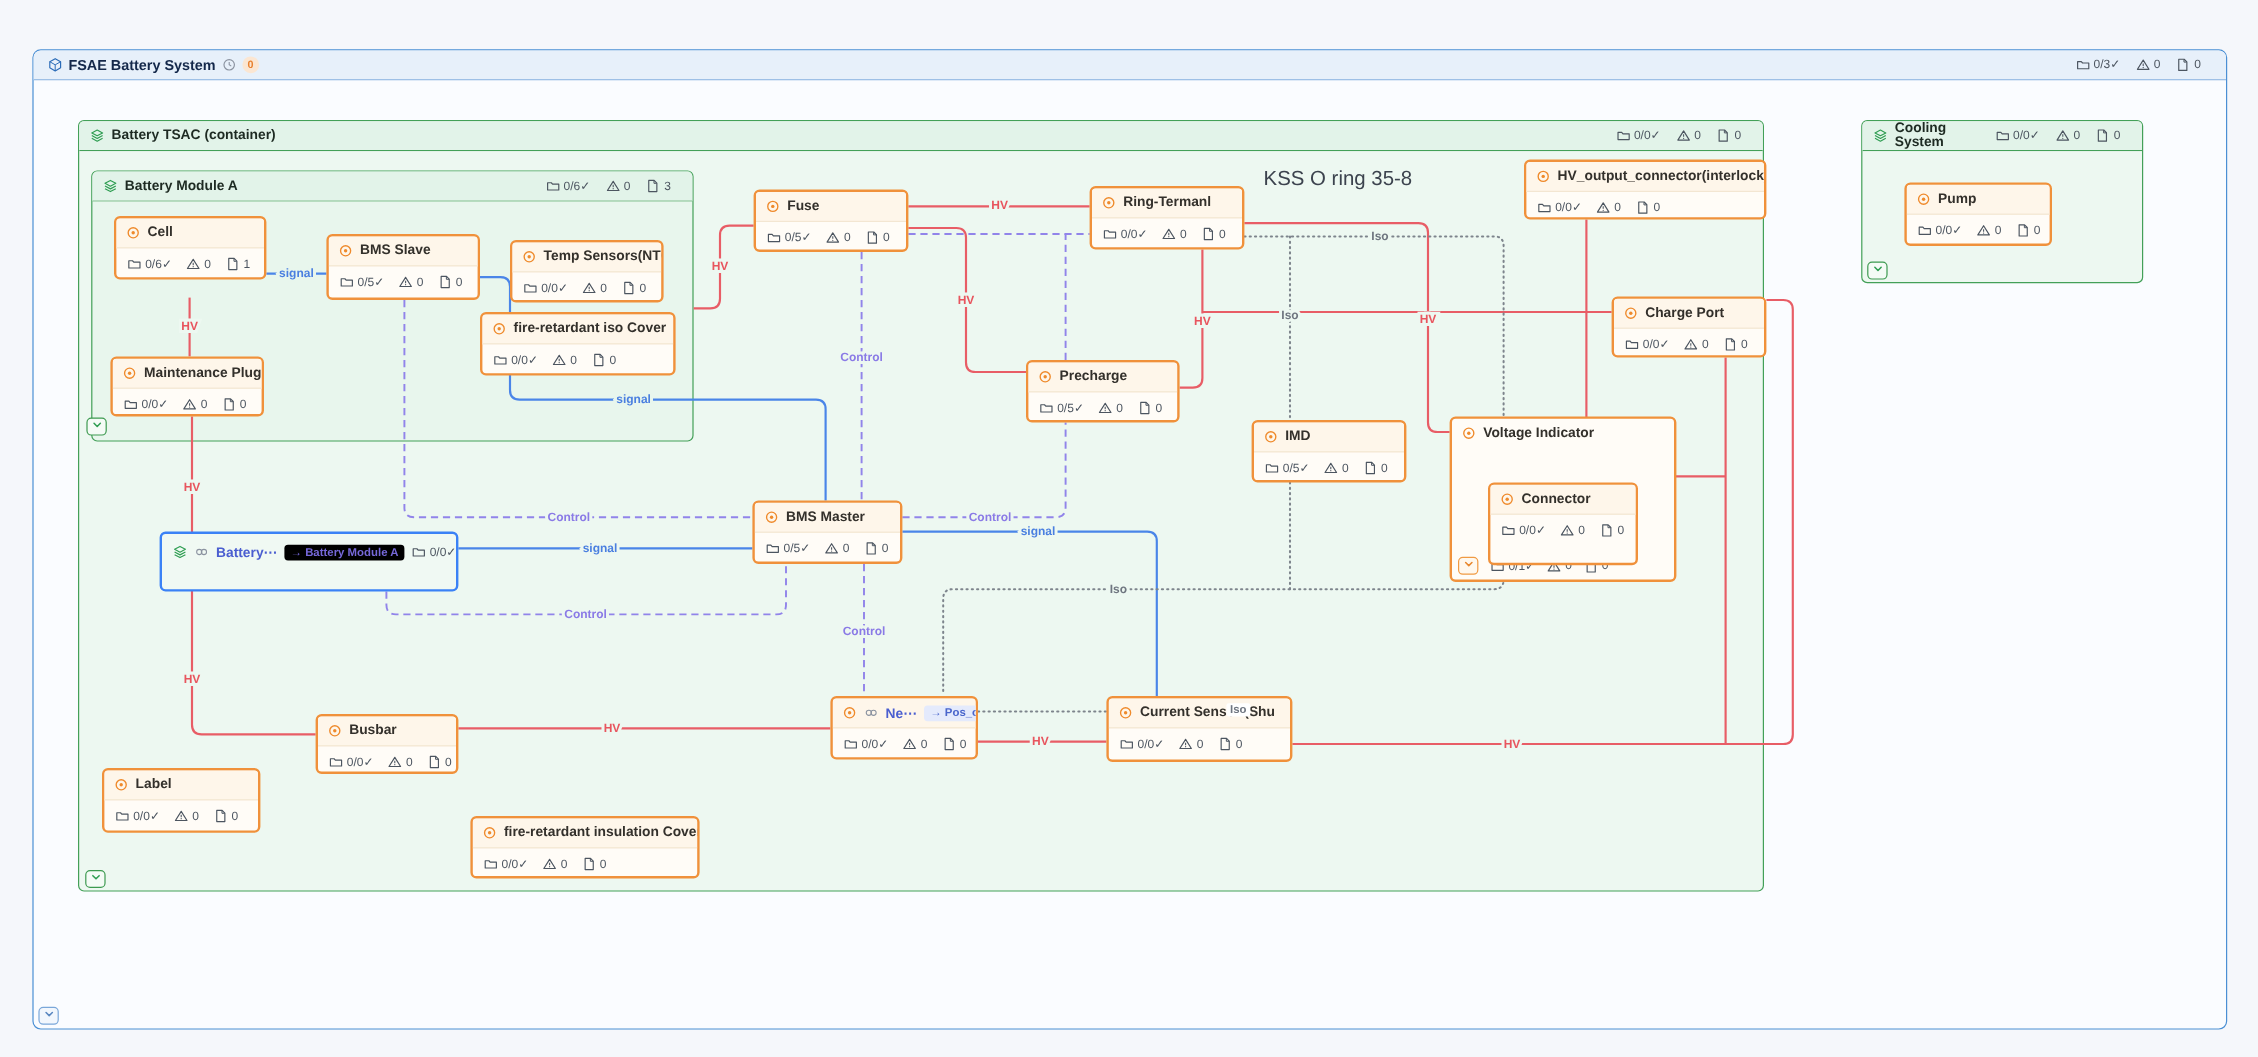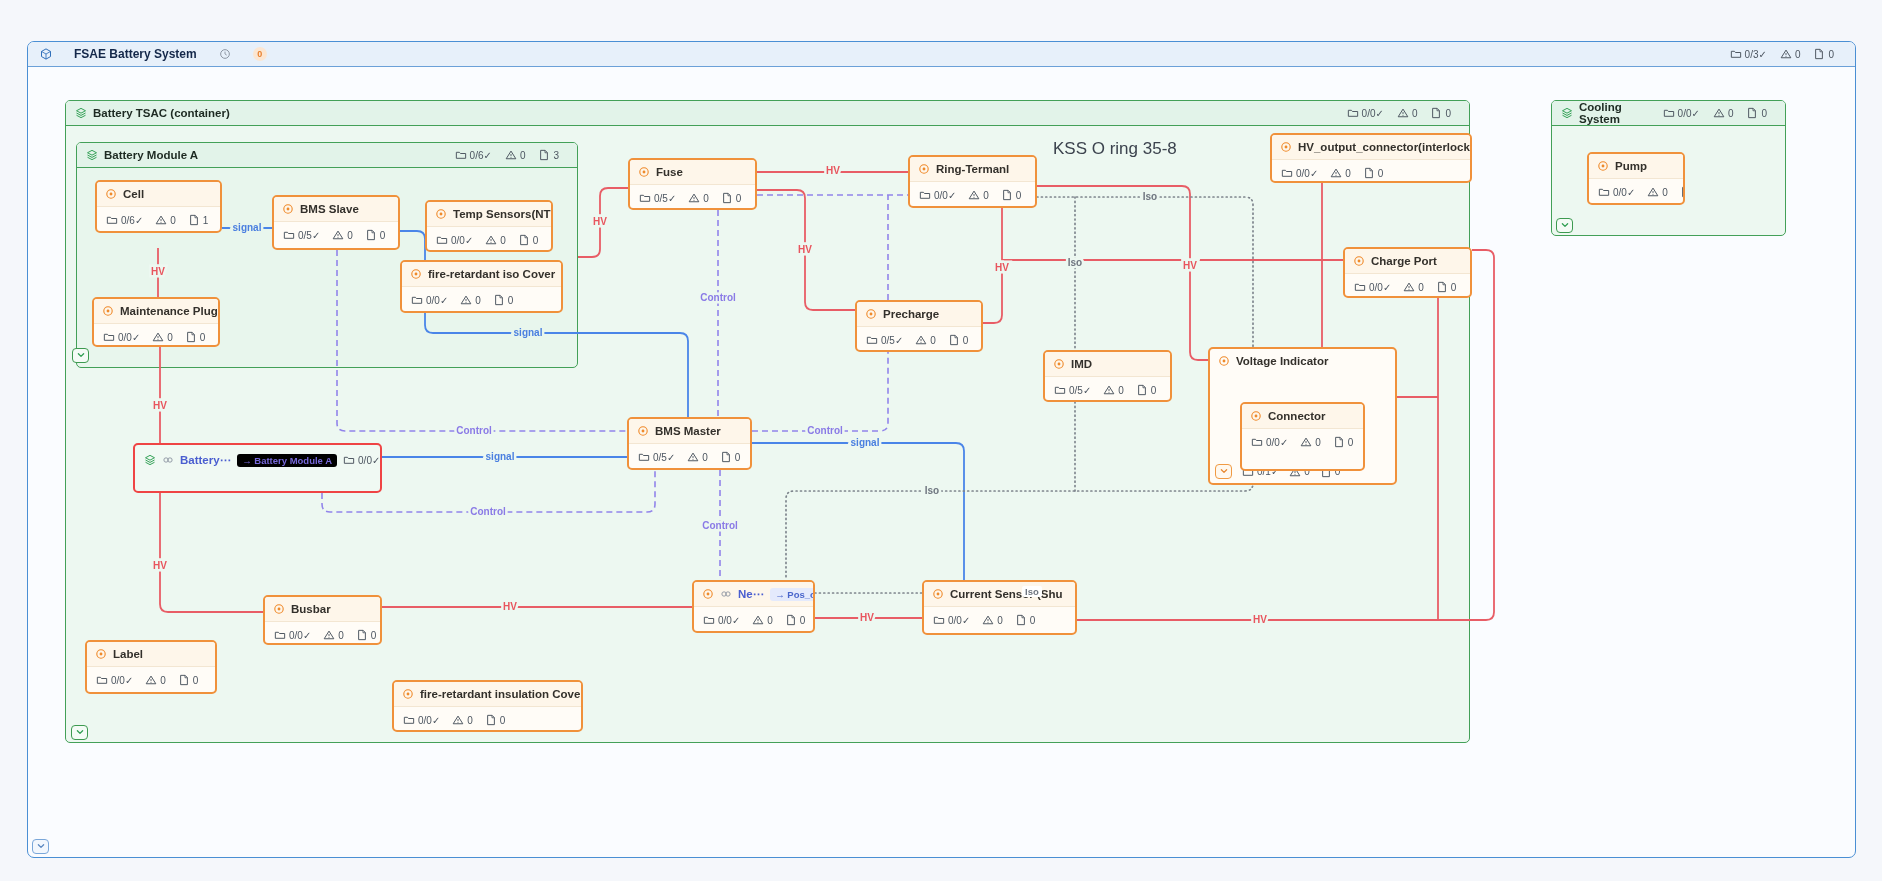--- a/index.html
+++ b/index.html
@@ -2,21 +2,21 @@
 <html><head>
 <meta charset="utf-8">
 <style>
   html,body{margin:0;padding:0;background:#f5f7fb;font-family:"Liberation Sans",sans-serif;}
   #canvas{position:relative;width:1882px;height:881px;overflow:hidden;background:#f5f7fb;}
 
   
   .window{position:absolute;left:27px;top:41px;width:1829px;height:817px;background:#fafcff;
     border:1.5px solid #4a8fd4;border-radius:7px;box-sizing:border-box;z-index:0;}
   .whead{height:24px;background:#e7f0fa;border-bottom:1.5px solid #6ba0d8;border-radius:6px 6px 0 0;
-    display:flex;align-items:center;padding:0 12px;gap:22px;}
+    display:flex;align-items:center;padding:0 12px;gap:5px;}
   .wtitle{font-size:12px;font-weight:bold;color:#14284a;}
   .wspacer{flex:1;}
   .badge0{width:14px;height:14px;border-radius:50%;background:#fbe6d2;color:#e8812f;font-size:9px;
     font-weight:bold;display:flex;align-items:center;justify-content:center;}
 
   
   .container{position:absolute;border:1.6px solid #43a058;border-radius:5px;box-sizing:border-box;z-index:1;}
   .container .chead{height:24px;background:#e2f3e9;border-bottom:1.4px solid #43a058;border-radius:4px 4px 0 0;
     display:flex;align-items:center;padding:0 9px;gap:6px;}
   .ctitle{font-size:11.5px;font-weight:bold;color:#1d2a22;}
@@ -40,21 +40,21 @@
   .ic{display:inline-flex;width:12px;height:12px;color:#4c5560;}
   .ic svg{width:12px;height:12px;}
   .ic.orange{color:#ef8a2b;}
   .ic.green{color:#2f9e52;}
   .ic.blue{color:#2b6cb8;}
   .ic.gray{color:#8b93a0;}
   .ltitle{font-size:11.5px;font-weight:bold;color:#4a5ed0;white-space:nowrap;}
   .lbadge{font-size:9.5px;font-weight:bold;border-radius:3px;padding:1px 5px;white-space:nowrap;}
   .lbadge.purple{background:#000000;color:#7668d9;}
   .lbadge.blue{background:#e4eafc;color:#4a66cc;}
-  .linkblock{background:#f0f9f3;border:2px solid #ef4444;}
+  .linkblock{background:#f0f9f3;border:2px solid #3b82f6;}
   .lrow{display:flex;align-items:center;gap:6px;padding:8px 9px 0 9px;}
   .vi-foot{position:absolute;left:5px;bottom:4px;display:flex;align-items:center;gap:10px;}
 
   
   .chev{position:absolute;width:17px;height:15px;border-radius:4px;display:flex;align-items:center;
     justify-content:center;box-sizing:border-box;z-index:5;}
   .chev svg{width:12px;height:12px;}
   .chev.green{border:1.3px solid #3d9a50;background:#f4fbf6;color:#2f9e52;}
   .chev.orange{border:1.3px solid #f09a43;background:#fff8ee;color:#e8872e;position:static;width:17px;height:15px;}
   .chev.bluew{border:1.3px solid #7aa7d9;background:#f2f7fd;color:#5a87c0;}
@@ -1119,21 +1119,21 @@
             <svg viewBox="0 0 16 16">
               <path d="M3.5 1.8h6l3 3v9.4h-9z" fill="none" stroke="currentColor" stroke-width="1.3" stroke-linejoin="round"></path>
               <path d="M9.3 2v3h3" fill="none" stroke="currentColor" stroke-width="1.1"></path>
             </svg>
           </i>
           <span>0</span>
         </span>
       </div>
   </div>
 
-  <div class="block" style="left:1587px;top:152px;width:98px;height:53px">
+  <div class="block" style="left:1587px;top:152px;width:123px;height:53px">
     <div class="bhead">
         <span class="ic orange">
           <svg viewBox="0 0 16 16">
             <circle cx="8" cy="8" r="5.6" fill="none" stroke="currentColor" stroke-width="1.5"></circle>
             <circle cx="8" cy="8" r="1.9" fill="currentColor"></circle>
           </svg>
         </span>
         <span class="btitle">Pump</span>
       </div>
     <div class="bstats">

